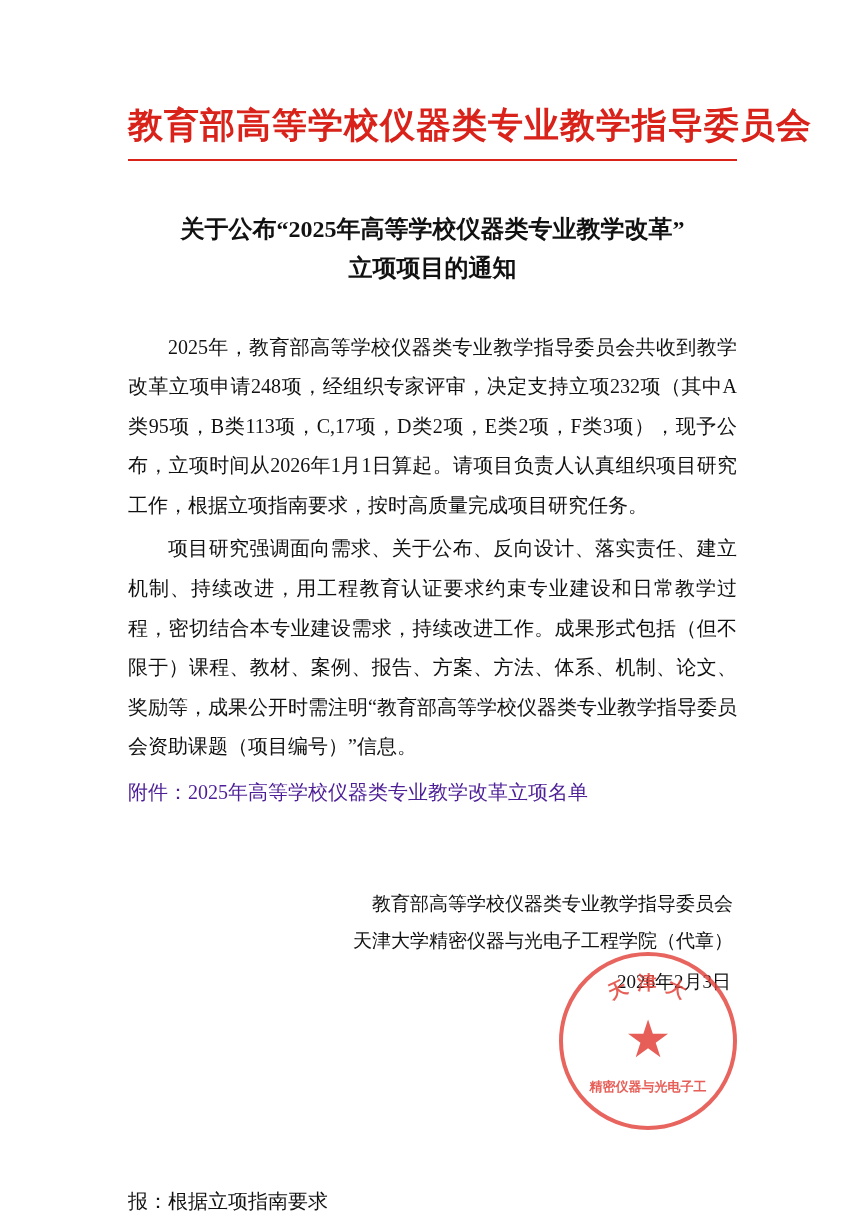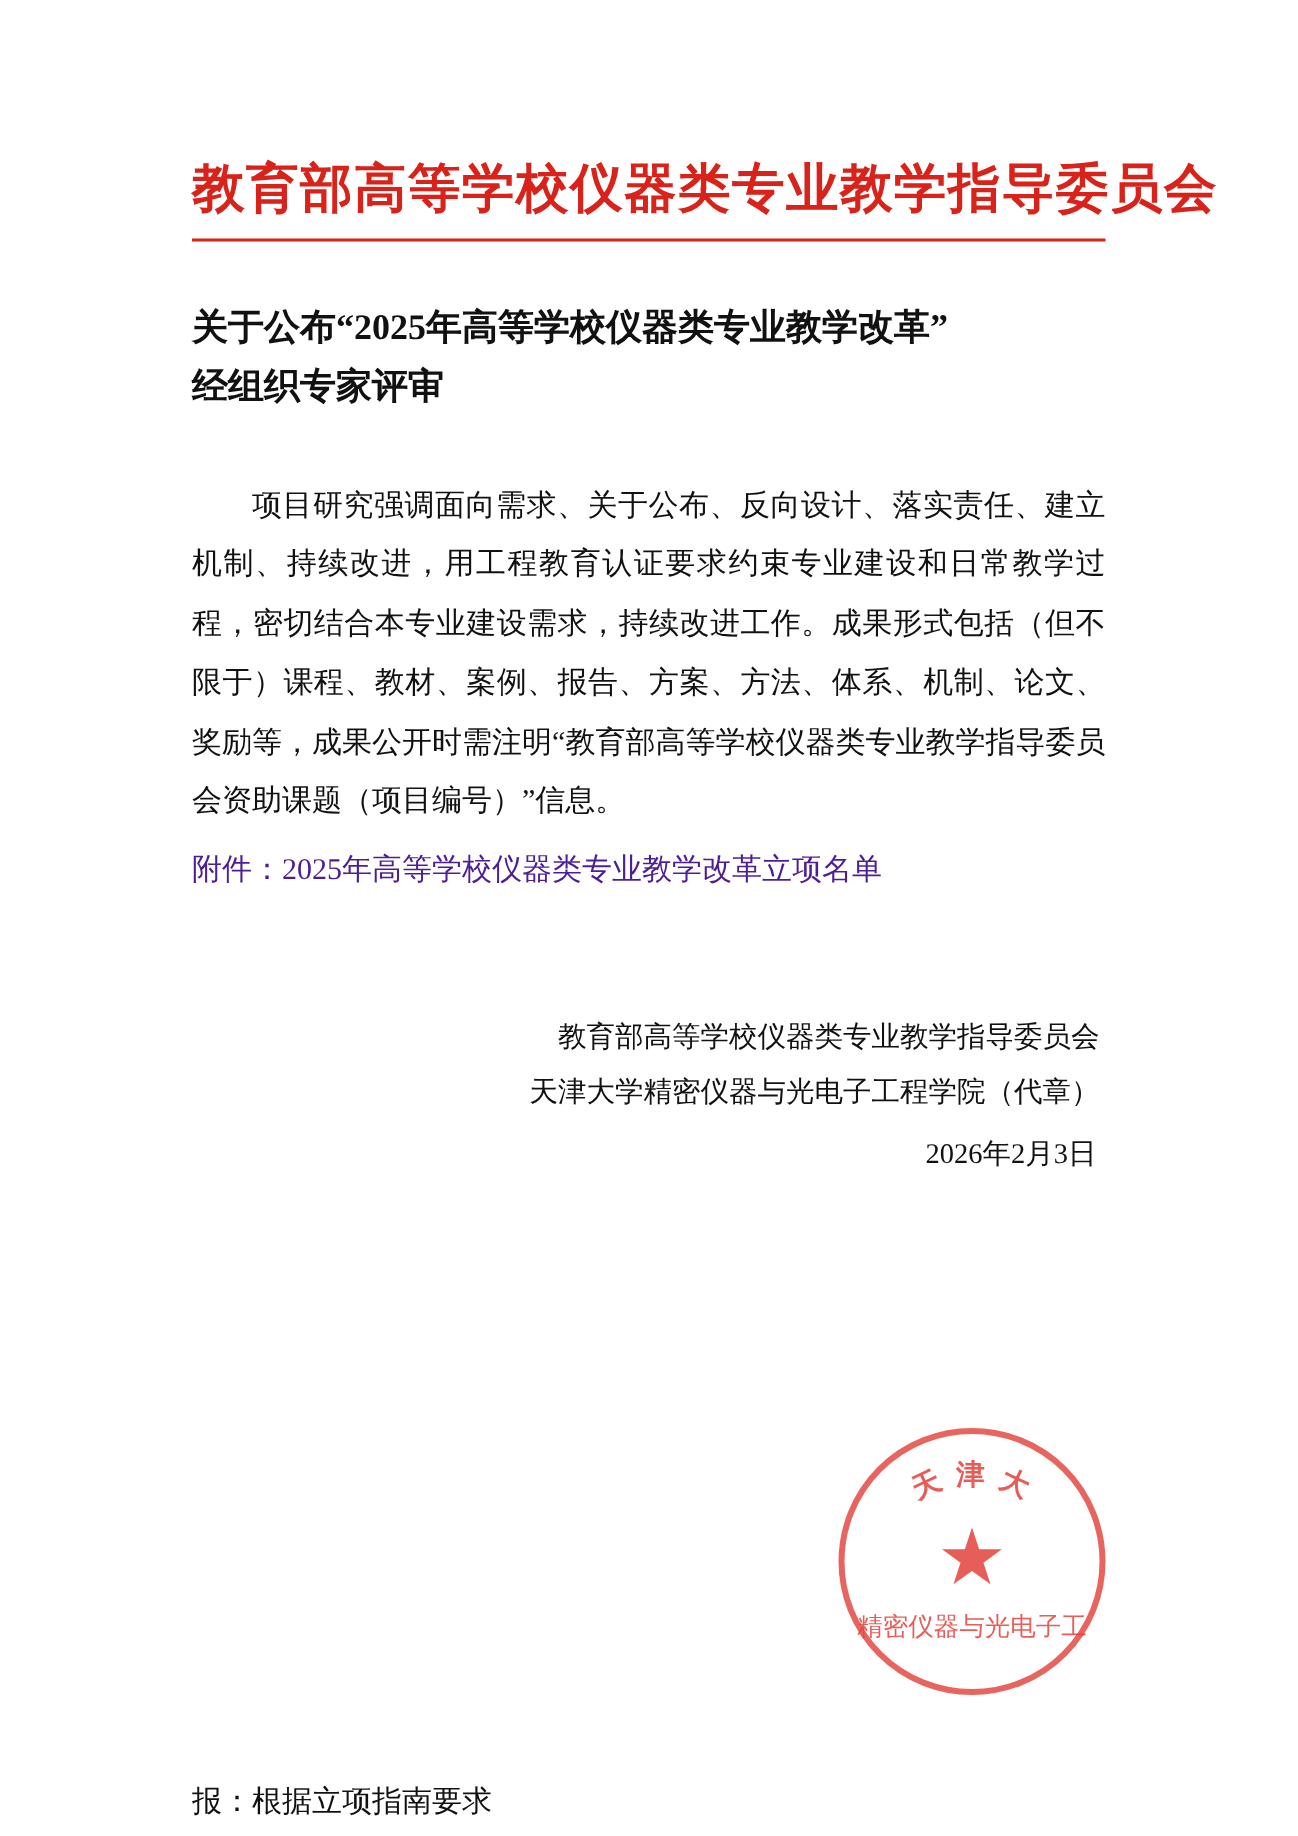--- a/index.html
+++ b/index.html
@@ -38,22 +38,22 @@
   }
   .letterhead-rule {
     margin-top: 11px;
     height: 2px;
     background: #d8221a;
     width: 100%;
   }
 
   
   .doc-title {
-    margin-top: 39px;
-    text-align: left;
+    margin-top: 49px;
+    text-align: center;
     font-family: "Liberation Serif", serif;
     font-weight: bold;
     font-size: 24px;
     line-height: 1.62;
     color: #111111;
   }
   .doc-title .line {
     display: block;
   }
 
@@ -137,22 +137,22 @@
     font-size: 19px;
     font-weight: bold;
     letter-spacing: 2px;
   }
   .seal-bottom {
     position: absolute;
     left: 50%;
     bottom: 34px;
     transform: translateX(-50%);
     color: #e2433a;
-    font-size: 17px;
-    font-weight: normal;
+    font-size: 13px;
+    font-weight: bold;
     white-space: nowrap;
     opacity: 0.85;
     text-align: center;
   }
 
   
   .footer {
     position: absolute;
     left: 128px;
     top: 1078px;
@@ -166,24 +166,25 @@
 
 <div class="page">
 
   <div class="letterhead">
     <div class="letterhead-title">教育部高等学校仪器类专业教学指导委员会</div>
     <div class="letterhead-rule"></div>
   </div>
 
   <div class="doc-title">
     <span class="line">关于公布“2025年高等学校仪器类专业教学改革”</span>
-    <span class="line">经组织专家评审</span>
+    <span class="line">立项项目的通知</span>
   </div>
 
   <div class="body-text">
+    <p class="para">2025年，教育部高等学校仪器类专业教学指导委员会共收到教学改革立项申请248项，经组织专家评审，决定支持立项232项（其中A类95项，B类113项，C,17项，D类2项，E类2项，F类3项），现予公布，立项时间从2026年1月1日算起。请项目负责人认真组织项目研究工作，根据立项指南要求，按时高质量完成项目研究任务。</p>
     <p class="para">项目研究强调面向需求、关于公布、反向设计、落实责任、建立机制、持续改进，用工程教育认证要求约束专业建设和日常教学过程，密切结合本专业建设需求，持续改进工作。成果形式包括（但不限于）课程、教材、案例、报告、方案、方法、体系、机制、论文、奖励等，成果公开时需注明“教育部高等学校仪器类专业教学指导委员会资助课题（项目编号）”信息。</p>
     <div class="attachment">附件：2025年高等学校仪器类专业教学改革立项名单</div>
   </div>
 
   <div class="signature">
     <span class="sig-line">教育部高等学校仪器类专业教学指导委员会</span>
     <span class="sig-line">天津大学精密仪器与光电子工程学院（代章）</span>
     <span class="sig-date">2026年2月3日</span>
   </div>
 

